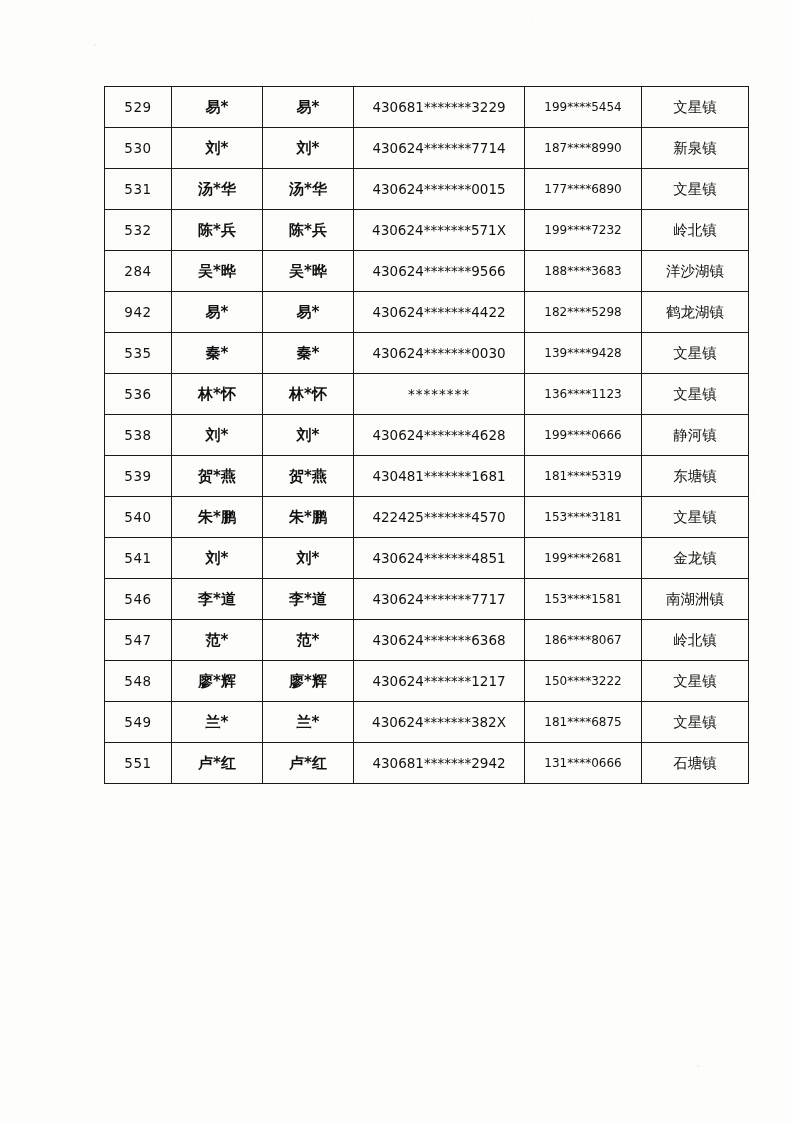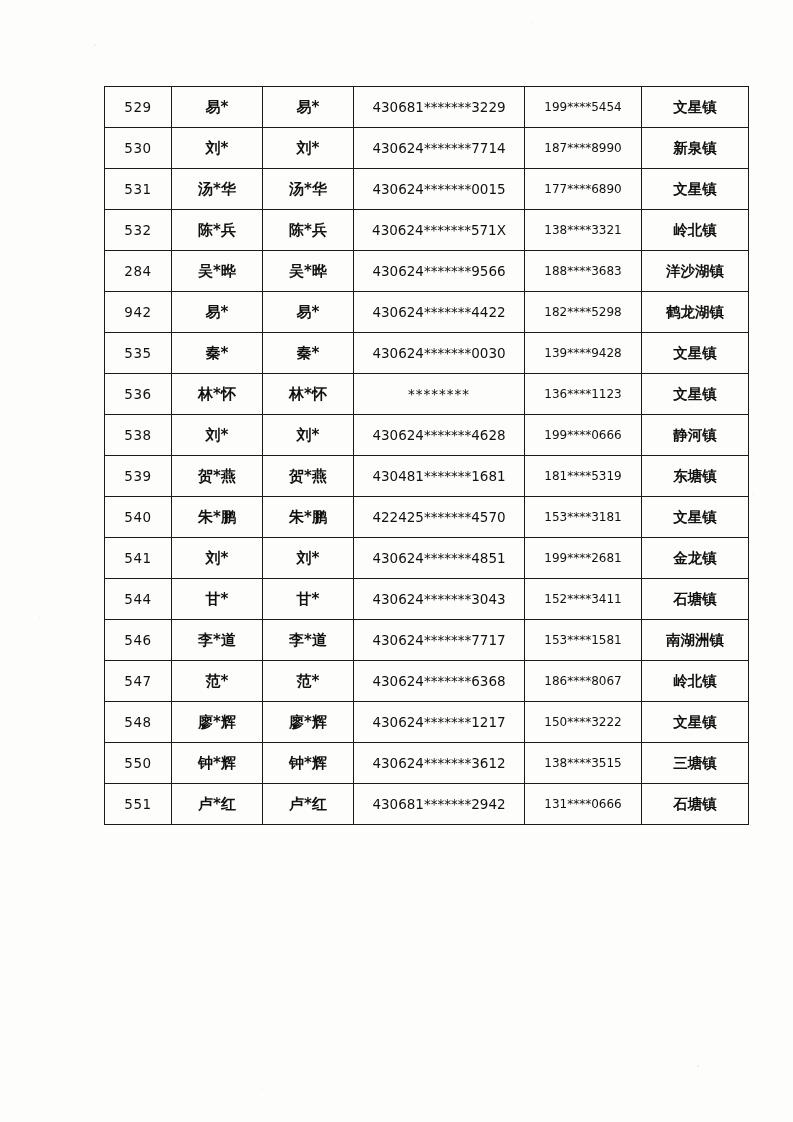--- a/index.html
+++ b/index.html
@@ -54,21 +54,21 @@
     color: #111;
     font-family: "DejaVu Sans", "Liberation Sans", sans-serif;
     padding: 0 2px;
     white-space: nowrap;
   }
   td.c-idx   { width: 62px;  font-size: 13.5px; letter-spacing: 0.5px; }
   td.c-name  { width: 86px;  font-size: 15px; font-weight: 700; }
   td.c-name2 { width: 86px;  font-size: 15px; font-weight: 700; }
   td.c-id    { width: 166px; font-size: 13.5px; }
   td.c-phone { width: 112px; font-size: 12px; }
-  td.c-town  { width: 102px; font-size: 14.5px; font-weight: 700; }
+  td.c-town  { width: 102px; font-size: 14.5px; font-weight: 400; }
   .mask-only { letter-spacing: 1px; }
 </style>
 </head>
 <body>
 
 <div class="page">
   <div class="scan-noise"></div>
 
   <div class="table-wrap">
     <table class="roster">
@@ -95,21 +95,21 @@
             <td class="c-name2">汤*华</td>
             <td class="c-id">430624*******0015</td>
             <td class="c-phone">177****6890</td>
             <td class="c-town">文星镇</td>
           </tr>
           <tr>
             <td class="c-idx">532</td>
             <td class="c-name">陈*兵</td>
             <td class="c-name2">陈*兵</td>
             <td class="c-id">430624*******571X</td>
-            <td class="c-phone">138****3321</td>
+            <td class="c-phone">199****7232</td>
             <td class="c-town">岭北镇</td>
           </tr>
           <tr>
             <td class="c-idx">284</td>
             <td class="c-name">吴*晔</td>
             <td class="c-name2">吴*晔</td>
             <td class="c-id">430624*******9566</td>
             <td class="c-phone">188****3683</td>
             <td class="c-town">洋沙湖镇</td>
           </tr>
@@ -163,28 +163,20 @@
           </tr>
           <tr>
             <td class="c-idx">541</td>
             <td class="c-name">刘*</td>
             <td class="c-name2">刘*</td>
             <td class="c-id">430624*******4851</td>
             <td class="c-phone">199****2681</td>
             <td class="c-town">金龙镇</td>
           </tr>
           <tr>
-            <td class="c-idx">544</td>
-            <td class="c-name">甘*</td>
-            <td class="c-name2">甘*</td>
-            <td class="c-id">430624*******3043</td>
-            <td class="c-phone">152****3411</td>
-            <td class="c-town">石塘镇</td>
-          </tr>
-          <tr>
             <td class="c-idx">546</td>
             <td class="c-name">李*道</td>
             <td class="c-name2">李*道</td>
             <td class="c-id">430624*******7717</td>
             <td class="c-phone">153****1581</td>
             <td class="c-town">南湖洲镇</td>
           </tr>
           <tr>
             <td class="c-idx">547</td>
             <td class="c-name">范*</td>
@@ -195,26 +187,26 @@
           </tr>
           <tr>
             <td class="c-idx">548</td>
             <td class="c-name">廖*辉</td>
             <td class="c-name2">廖*辉</td>
             <td class="c-id">430624*******1217</td>
             <td class="c-phone">150****3222</td>
             <td class="c-town">文星镇</td>
           </tr>
           <tr>
-            <td class="c-idx">550</td>
-            <td class="c-name">钟*辉</td>
-            <td class="c-name2">钟*辉</td>
-            <td class="c-id">430624*******3612</td>
-            <td class="c-phone">138****3515</td>
-            <td class="c-town">三塘镇</td>
+            <td class="c-idx">549</td>
+            <td class="c-name">兰*</td>
+            <td class="c-name2">兰*</td>
+            <td class="c-id">430624*******382X</td>
+            <td class="c-phone">181****6875</td>
+            <td class="c-town">文星镇</td>
           </tr>
           <tr>
             <td class="c-idx">551</td>
             <td class="c-name">卢*红</td>
             <td class="c-name2">卢*红</td>
             <td class="c-id">430681*******2942</td>
             <td class="c-phone">131****0666</td>
             <td class="c-town">石塘镇</td>
           </tr>
         </tbody>

